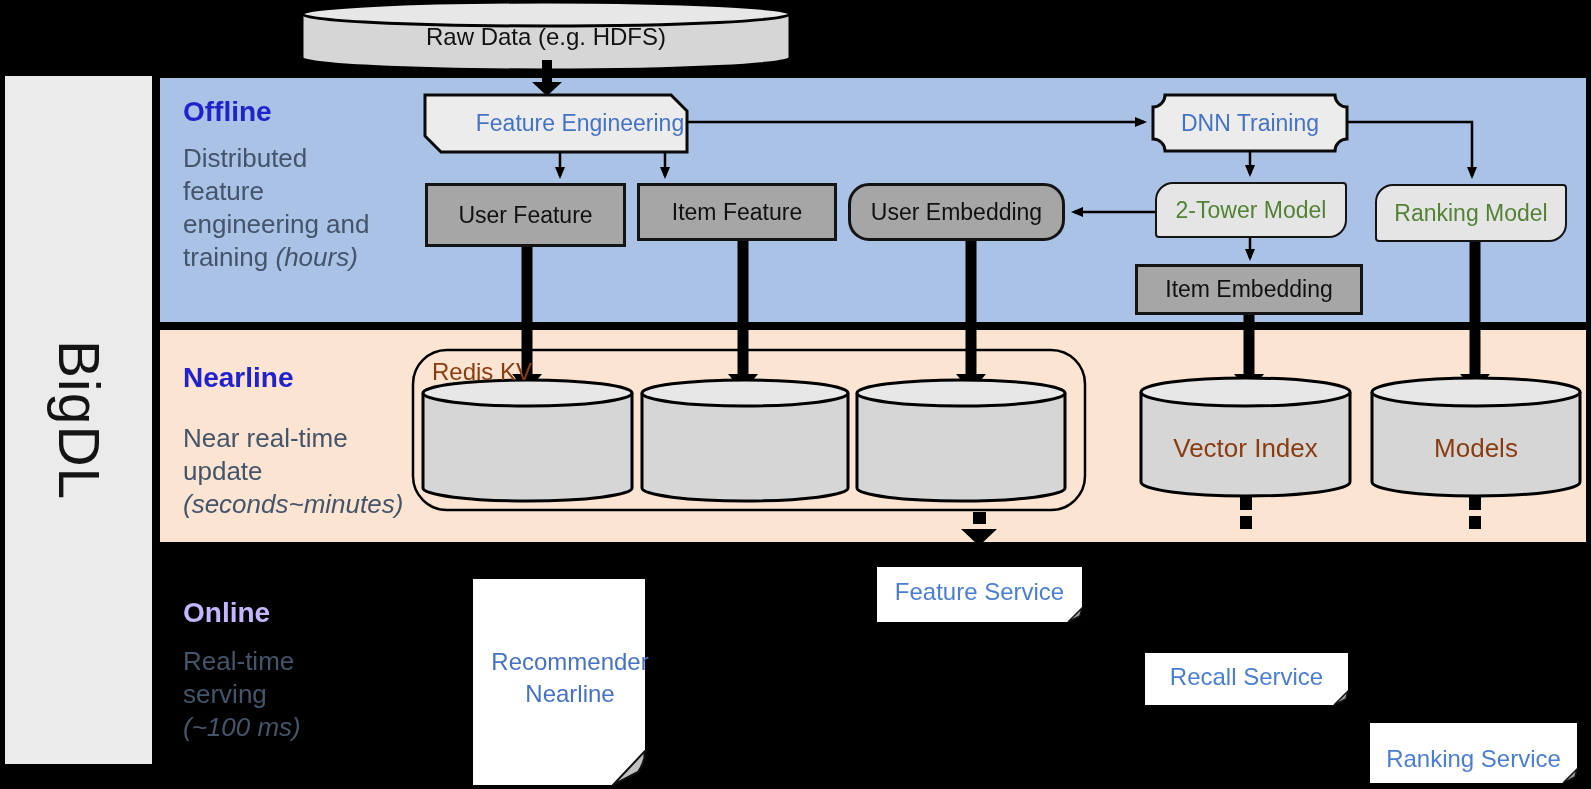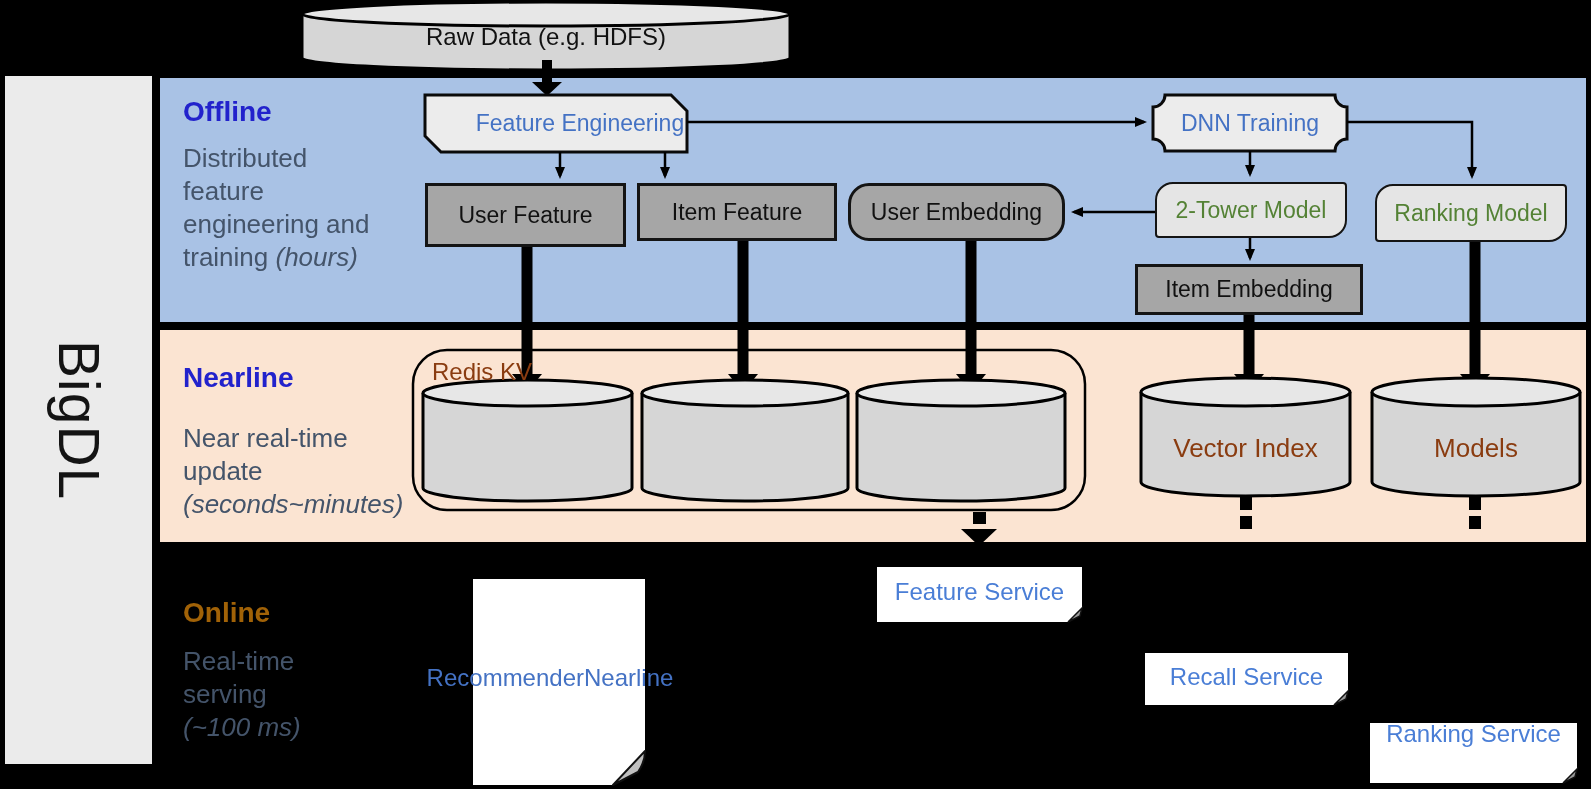--- a/index.html
+++ b/index.html
@@ -167,42 +167,42 @@
 
   <div class="node-label fs24" style="left:302px;top:16px;width:488px;height:42px;color:#111;">Raw Data (e.g. HDFS)</div>
   <div class="node-label fs23 txt-blue" style="left:425px;top:95px;width:262px;height:57px;padding-left:24px;">Feature Engineering</div>
   <div class="node-label fs23 txt-blue" style="left:1153px;top:95px;width:194px;height:56px;">DNN Training</div>
   <div class="abs fs24 txt-brown" style="left:432px;top:358px;">Redis KV</div>
   <div class="node-label fs26 txt-brown" style="left:1141px;top:428px;width:209px;height:40px;">Vector Index</div>
   <div class="node-label fs26 txt-brown" style="left:1372px;top:428px;width:208px;height:40px;">Models</div>
 
   <div class="node-label fs24 txt-service" style="left:877px;top:567px;width:205px;height:50px;">Feature Service</div>
   <div class="node-label fs24 txt-service" style="left:1145px;top:653px;width:203px;height:47px;">Recall Service</div>
-  <div class="node-label fs24 txt-service" style="left:1370px;top:706px;width:207px;height:55px;text-align:right;">Ranking Service</div>
-  <div class="node-label" style="left:468px;top:640px;width:164px;height:75px;flex-direction:row;
+  <div class="node-label fs24 txt-service" style="left:1370px;top:731px;width:207px;height:55px;text-align:right;">Ranking Service</div>
+  <div class="node-label" style="left:488px;top:640px;width:164px;height:75px;flex-direction:column;
        font-size:24px;line-height:32px;">
     <span class="txt-blue">Recommender</span>
     <span class="txt-blue">Nearline</span>
   </div>
 
   <div class="lane-title" style="top:96px;color:#2222cc;">Offline</div>
   <div class="lane-desc" style="top:142px;">
     <div>Distributed</div>
     <div>feature</div>
     <div>engineering and</div>
     <div><span>training </span><span class="it">(hours)</span></div>
   </div>
 
   <div class="lane-title" style="top:362px;color:#2222cc;">Nearline</div>
   <div class="lane-desc" style="top:422px;">
     <div>Near real-time</div>
     <div>update</div>
     <div><span class="it">(seconds~minutes)</span></div>
   </div>
 
-  <div class="lane-title" style="top:597px;color:#a16207;">Online</div>
+  <div class="lane-title" style="top:597px;color:#c4b5fd;">Online</div>
   <div class="lane-desc" style="top:645px;">
     <div>Real-time</div>
     <div>serving</div>
     <div><span class="it">(~100 ms)</span></div>
   </div>
 
 </div>
 
 </body></html>

